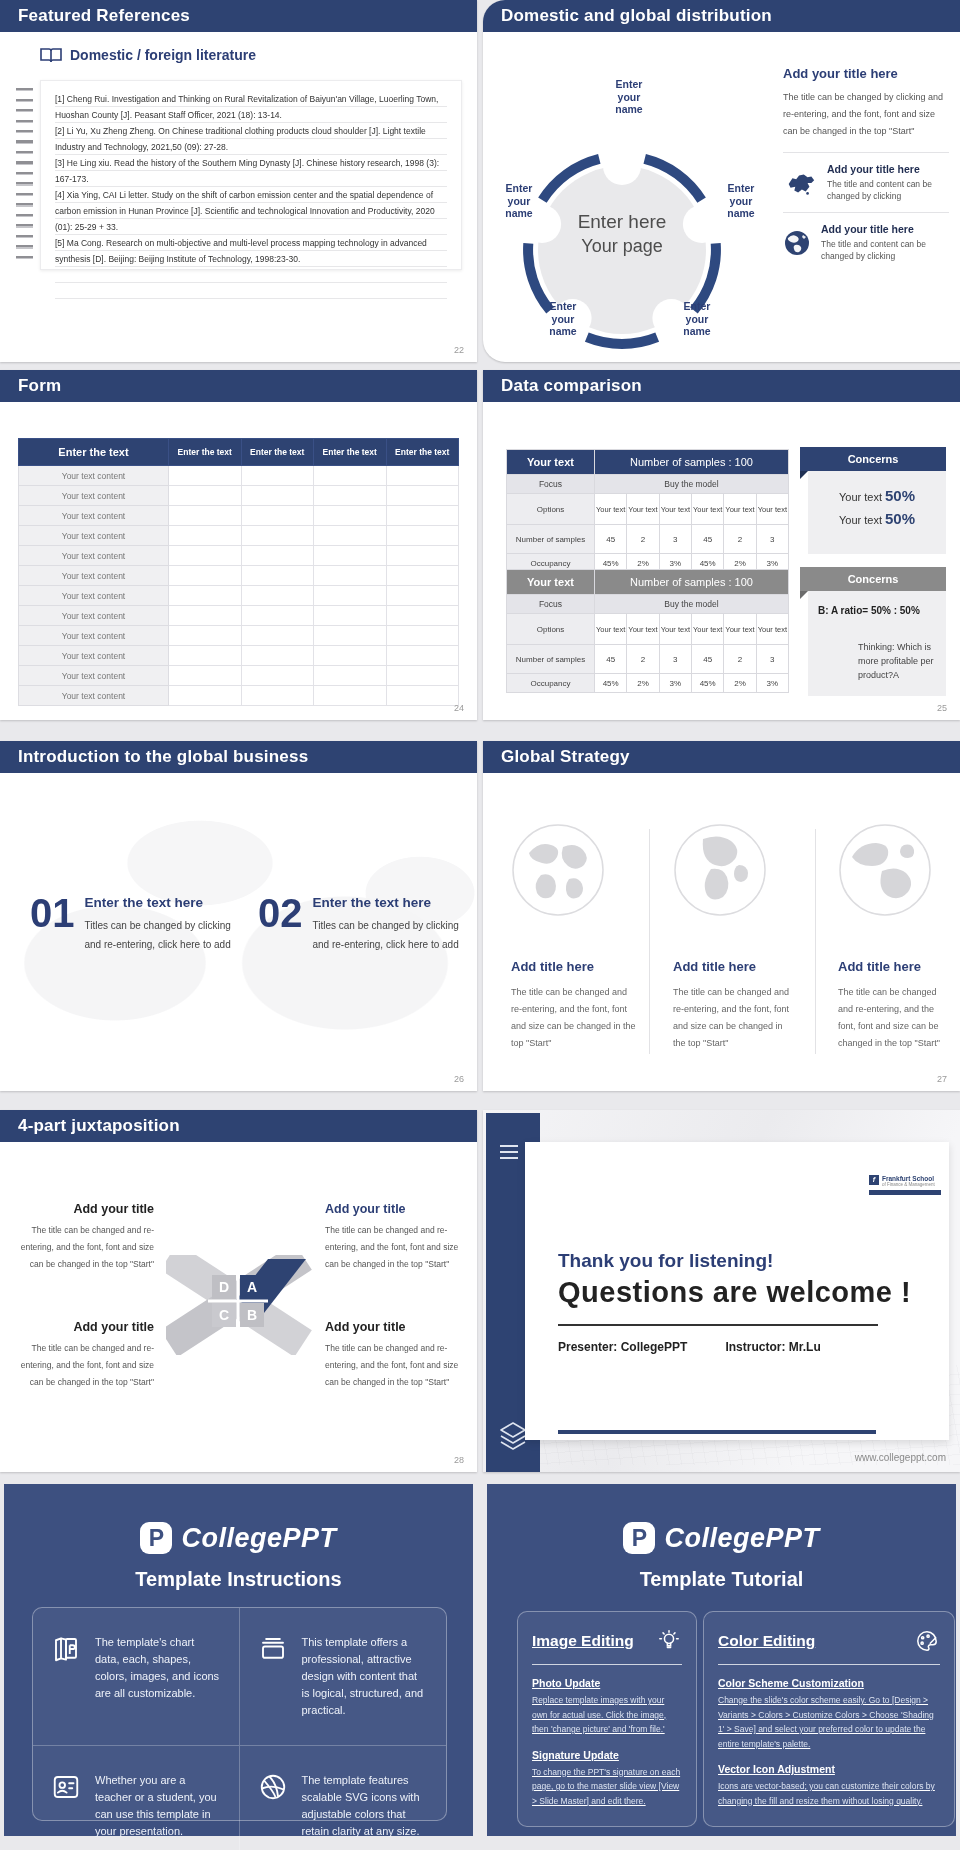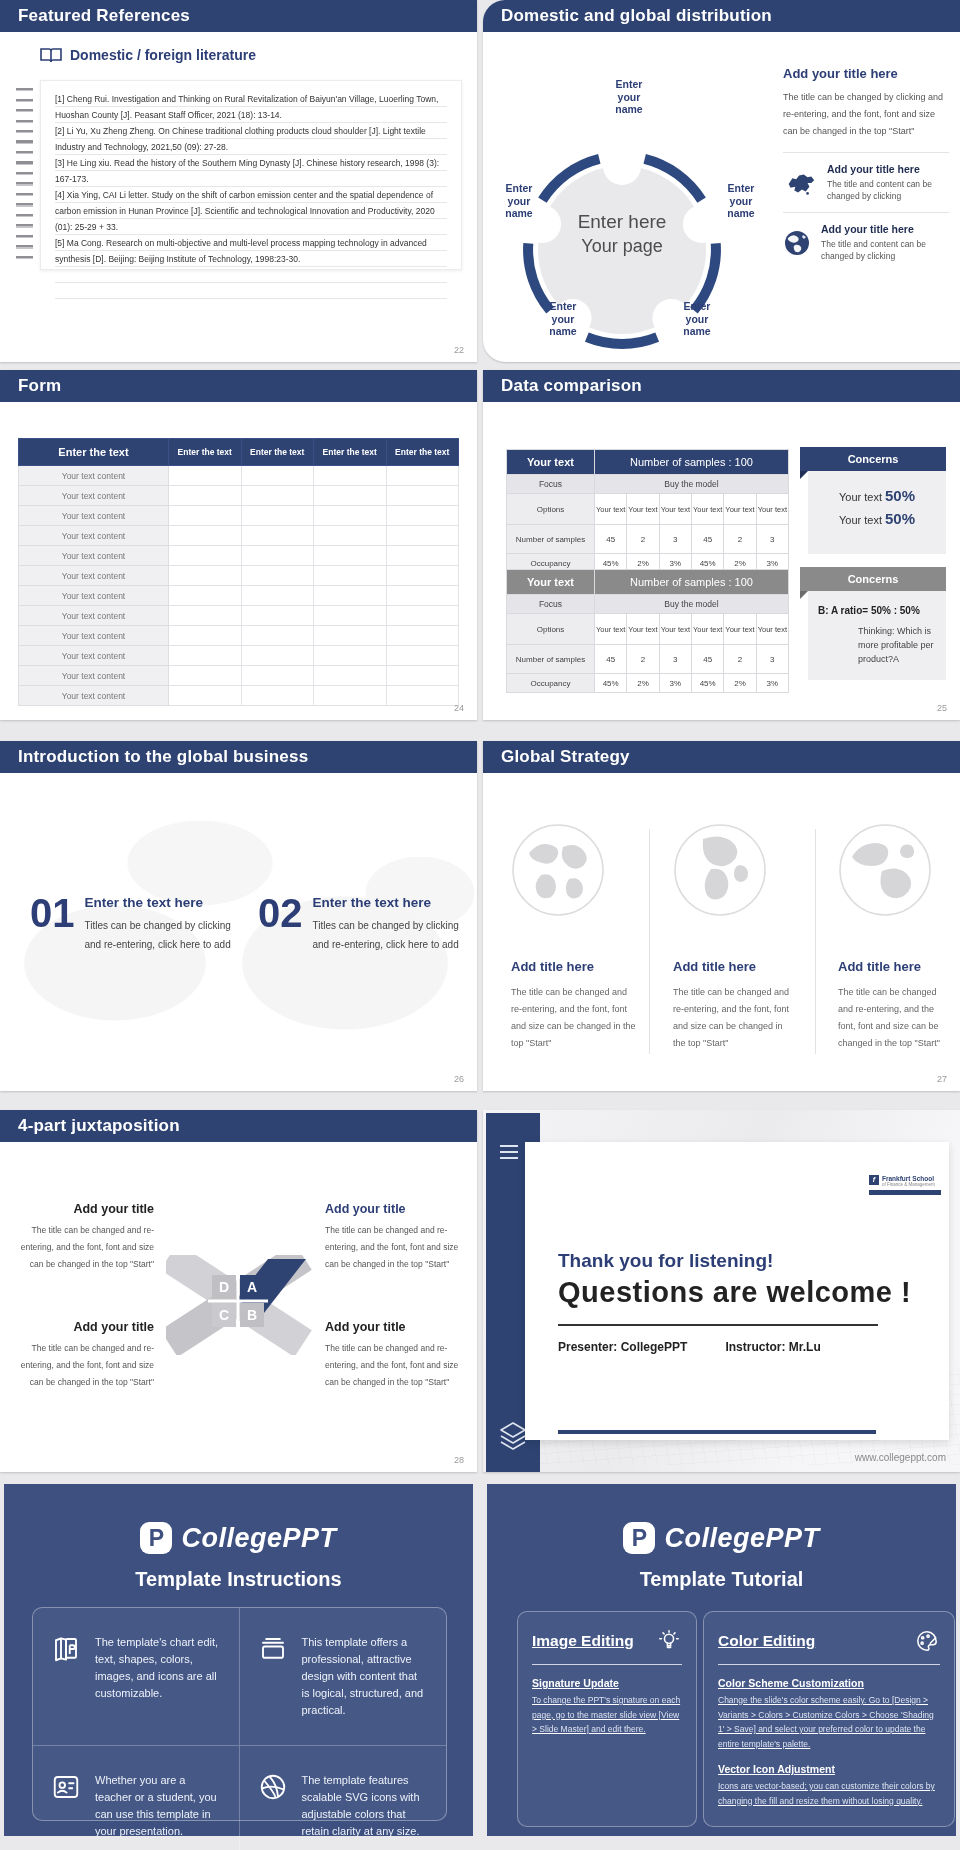--- a/index.html
+++ b/index.html
@@ -48,21 +48,21 @@
   .r-smp td{height:26px;font-size:8px;margin-left:24px;}
   .r-occ td{height:16px;font-size:8px;}
   .concern{position:absolute;left:317px;width:146px;}
   .ctab{position:relative;height:24px;background:#2e4372;color:#fff;font-weight:bold;font-size:11px;text-align:center;line-height:24px;}
   .ctab::after{content:"";position:absolute;left:0;top:24px;border-style:solid;border-width:8px 8px 0 0;border-color:#1f3054 transparent transparent transparent;}
   .concern.cgray .ctab{background:#8a8a8a;}
   .concern.cgray .ctab::after{border-color:#6b6b6b transparent transparent transparent;}
   .cbody{background:#efeff1;margin-left:8px;padding:14px 10px;min-height:55px;}
   .crow{text-align:center;font-size:11px;color:#333;line-height:22px;}
   .crow b{font-size:15px;color:#2e4372;font-weight:bold;}
-  .cratio{font-weight:bold;font-size:10px;color:#222;margin-bottom:8px;}
+  .cratio{font-weight:bold;font-size:10px;color:#222;margin-bottom:24px;}
   .cthink{font-size:9px;line-height:14px;color:#444;margin-left:40px;}
   
   .wmap{position:absolute;inset:32px 0 0 0;opacity:.55;background:
     radial-gradient(ellipse 150px 95px at 115px 190px,#ededef 60%,transparent 61%),
     radial-gradient(ellipse 120px 70px at 200px 90px,#efeff1 60%,transparent 61%),
     radial-gradient(ellipse 170px 110px at 345px 190px,#ededef 60%,transparent 61%),
     radial-gradient(ellipse 90px 60px at 420px 120px,#f0f0f2 60%,transparent 61%);}
   .numblock{position:absolute;top:152px;display:flex;gap:10px;}
   .numblock .n{font-size:40px;font-weight:bold;color:#2c3e75;line-height:40px;}
   .numblock .h{font-weight:bold;font-size:13.5px;color:#2c3e75;margin:2px 0 6px 0;}
@@ -589,21 +589,21 @@
     <div class="fgrid">
       <div class="fitem">
         <span>
             <svg width="30" height="30" viewBox="0 0 24 24" fill="none" stroke="#fff" stroke-width="1.5" stroke-linejoin="round">
               <path d="M4,5 l4,-1.5 v16 l-4,1.5 z"></path>
               <path d="M8,3.5 l4,1 v16 l-4,-1"></path>
               <rect x="12" y="4" width="8" height="15" rx="1"></rect>
               <path d="M15,9 h2.5 a1.5,1.5 0 0 1 0,3 h-2.5 v4 M15,9 v3"></path>
             </svg>
           </span>
-        <div class="tx">The template's chart edit, text, shapes, colors, images, and icons are all customizable.</div>
+        <div class="tx">The template's chart data, each, shapes, colors, images, and icons are all customizable.</div>
       </div>
       <div class="fitem">
         <span>
             <svg width="30" height="30" viewBox="0 0 24 24" fill="none" stroke="#fff" stroke-width="1.5" stroke-linecap="round">
               <rect x="4" y="10" width="16" height="9" rx="1.5"></rect>
               <line x1="4" y1="7" x2="20" y2="7"></line>
               <line x1="6.5" y1="4" x2="17.5" y2="4"></line>
             </svg>
           </span>
         <div class="tx">This template offers a professional, attractive design with content that is logical, structured, and practical.</div>
@@ -651,20 +651,24 @@
             <line x1="10.5" y1="18" x2="13.5" y2="18"></line>
             <line x1="12" y1="2.5" x2="12" y2="4"></line>
             <line x1="5" y1="10" x2="3.5" y2="10"></line>
             <line x1="20.5" y1="10" x2="19" y2="10"></line>
             <line x1="6.5" y1="4.5" x2="7.5" y2="5.5"></line>
             <line x1="17.5" y1="4.5" x2="16.5" y2="5.5"></line>
           </svg>
         </span>
     </div>
     <div class="tsec">
+      <div class="sh">Photo Update</div>
+      <p class="sb">Replace template images with your own for actual use. Click the image, then 'change picture' and 'from file.'</p>
+    </div>
+    <div class="tsec">
       <div class="sh">Signature Update</div>
       <p class="sb">To change the PPT's signature on each page, go to the master slide view [View &gt; Slide Master] and edit there.</p>
     </div>
   </div>
   <div class="tcard" style="left:216px;width:252px;">
     <div class="tchead">
       <span class="t">Color Editing</span>
       <span>
           <svg width="26" height="26" viewBox="0 0 24 24" fill="none" stroke="#fff" stroke-width="1.4" stroke-linecap="round">
             <path d="M12,3.5 a8.5,8.5 0 1 0 0,17 c1.8,0 2.2,-1.2 1.5,-2.3 c-.8,-1.2 .2,-2.7 1.8,-2.7 h2.2 a3,3 0 0 0 3,-3 c0,-5 -3.8,-9 -8.5,-9z"></path>

